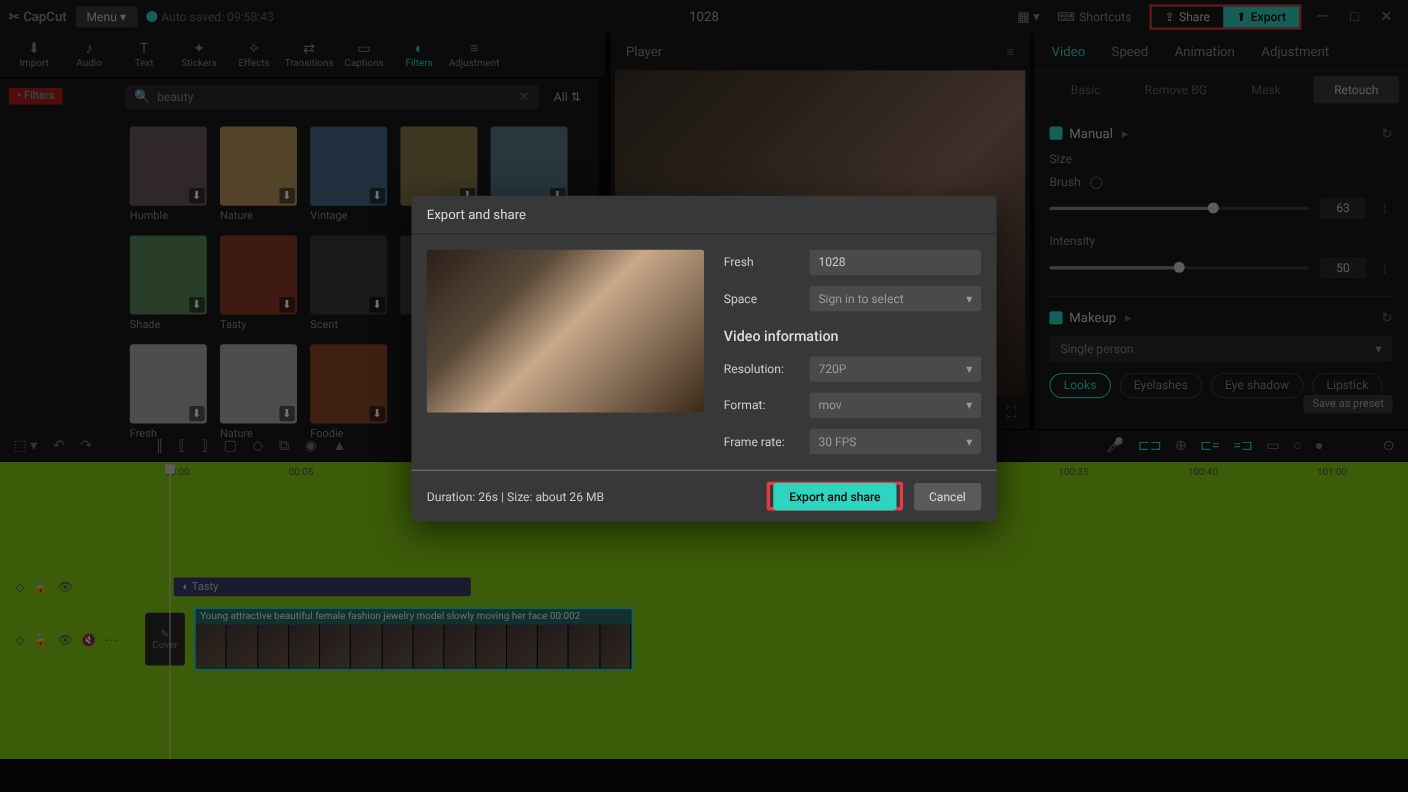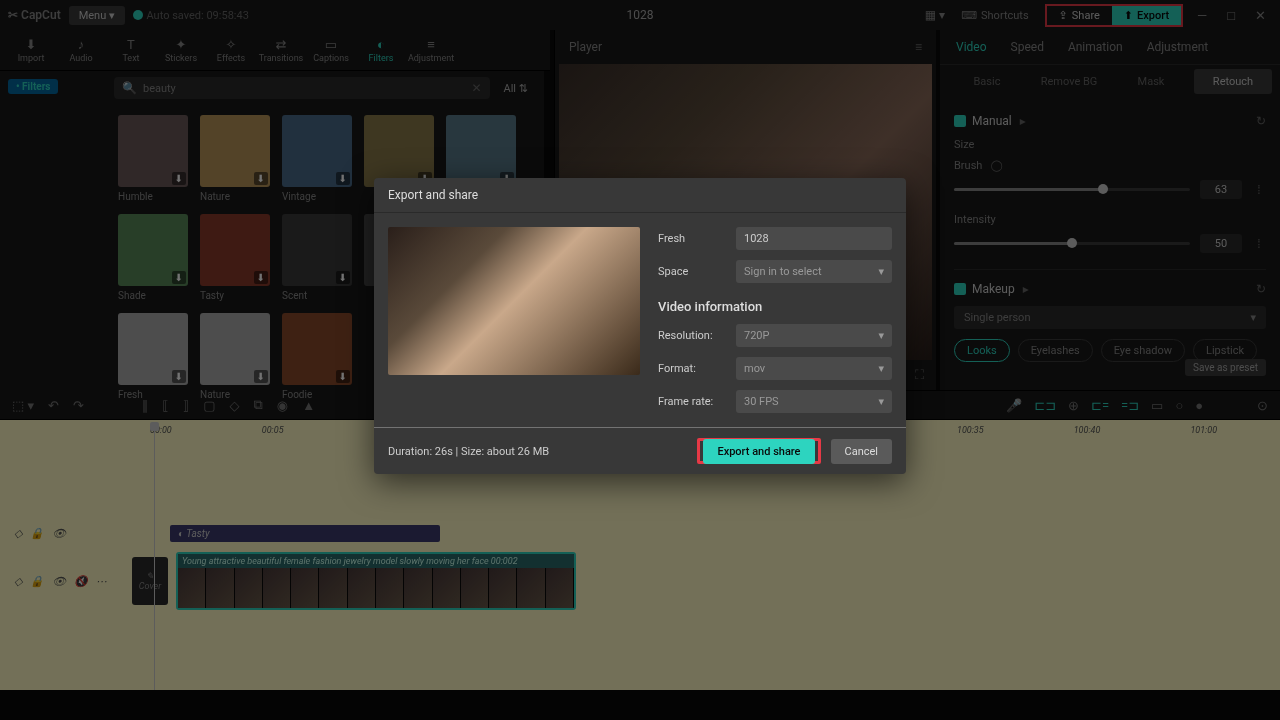--- a/index.html
+++ b/index.html
@@ -17,21 +17,21 @@
 .export-btn { background:#2dd4bf; color:#0a0a0a; padding:3px 12px; cursor:pointer; display:flex; align-items:center; gap:4px; font-size:11px; font-weight:500; }
 .win-ctrl { color:#888; cursor:pointer; padding:0 6px; font-size:13px; }
 
 .main-area { display:flex; height:360px; }
 
 .media-panel { width:110px; background:#1a1a1a; display:flex; flex-direction:column; }
 .media-tab { width:50px; height:36px; display:flex; flex-direction:column; align-items:center; justify-content:center; font-size:9px; color:#888; cursor:pointer; gap:2px; }
 .media-tab.active { color:#2dd4bf; }
 .media-tab-icon { width:16px; height:14px; display:flex; align-items:center; justify-content:center; font-size:13px; }
 .filters-side { padding:8px; }
-.filters-tag { background:#0369a1; color:#2dd4bf; padding:2px 8px; border-radius:3px; font-size:10px; display:inline-block;font-weight:bold; }
+.filters-tag { background:#b91c1c; color:#2dd4bf; padding:2px 8px; border-radius:3px; font-size:10px; display:inline-block; }
 
 .browser-panel { width:440px; background:#1a1a1a; display:flex; flex-direction:column; }
 .search-row { display:flex; align-items:center; padding:6px 10px; gap:8px; }
 .search-box { flex:1; background:#2a2a2a; border-radius:4px; padding:4px 8px; display:flex; align-items:center; gap:6px; }
 .search-input { background:transparent; border:none; color:#888; font-size:11px; outline:none; flex:1; }
 .all-btn { color:#aaa; font-size:11px; padding:2px 6px; cursor:pointer; }
 .thumb-grid { display:flex; flex-wrap:wrap; gap:12px; padding:10px 14px; overflow:hidden; }
 .thumb-item { width:70px; display:flex; flex-direction:column; gap:4px; }
 .thumb { width:70px; height:72px; background:#3a3a3a; border-radius:3px; position:relative; }
 .thumb-dl { position:absolute; bottom:2px; right:2px; color:#fff; font-size:10px; background:rgba(0,0,0,0.5); padding:1px 3px; border-radius:2px; }
@@ -67,21 +67,21 @@
 .chip-row { display:flex; gap:8px; padding:6px 0; }
 .chip { padding:4px 12px; border-radius:12px; border:1px solid #3a3a3a; color:#888; font-size:11px; cursor:pointer; }
 .chip.active { border-color:#2dd4bf; color:#2dd4bf; }
 .save-preset { position:absolute; right:14px; background:#3a3a3a; color:#aaa; padding:3px 8px; font-size:10px; border-radius:3px; }
 
 .toolbar { height:30px; background:#1a1a1a; display:flex; align-items:center; padding:0 12px; gap:14px; border-top:1px solid #000; border-bottom:1px solid #000;}
 .tb-icon { color:#777; font-size:13px; cursor:pointer; }
 .tb-right { margin-left:auto; display:flex; gap:12px; align-items:center; }
 .tb-teal { color:#2dd4bf; }
 
-.timeline { flex:1; background:#fef9c3; position:relative; height:270px;font-style:italic; }
+.timeline { flex:1; background:#84cc16; position:relative; height:270px; }
 .ruler { display:flex; padding:4px 150px 4px 150px; gap:90px; font-size:9px; color:#555; position:relative; height:20px; align-items:center;}
 .playhead { position:absolute; left:154px; top:4px; bottom:0; width:1px; background:#ccc; }
 .playhead::before { content:""; position:absolute; top:-2px; left:-4px; width:9px; height:9px; background:#ccc; border-radius:2px; }
 .track-area { padding:10px 14px; }
 .track-row { display:flex; align-items:center; gap:10px; height:26px; }
 .track-icons { width:90px; display:flex; gap:8px; color:#555; font-size:11px; }
 .eff-clip { margin-left:130px; background:#3d3a6e; padding:3px 8px; font-size:10px; color:#ccc; border-radius:2px; width:270px; }
 .track-row2 { display:flex; align-items:center; gap:8px; margin-top:6px; }
 .cover-btn { width:36px; height:48px; background:#2a2a2a; border-radius:3px; display:flex; flex-direction:column; align-items:center; justify-content:center; color:#888; font-size:9px; margin-left:96px; }
 .video-clip { height:58px; width:400px; border:2px solid #2dd4bf; border-radius:3px; background:#1a3a3a; position:relative; overflow:hidden; }
@@ -387,21 +387,21 @@
       <span>101:00</span>
     </div>
   <div class="playhead"></div>
   <div class="track-area" style="margin-top:70px">
     <div class="track-row">
       <div class="track-icons">
         <span>◇</span>
         <span>🔒</span>
         <span>👁</span>
       </div>
-      <div class="eff-clip" style="margin-left:56px">◐ <span>Tasty</span></div>
+      <div class="eff-clip" style="margin-left:44px">◐ <span>Tasty</span></div>
     </div>
     <div class="track-row2">
       <div class="track-icons" style="width:90px">
         <span>◇</span>
         <span>🔒</span>
         <span>👁</span>
         <span>🔇</span>
         <span>⋯</span>
       </div>
       <div class="cover-btn" style="margin-left:20px">

